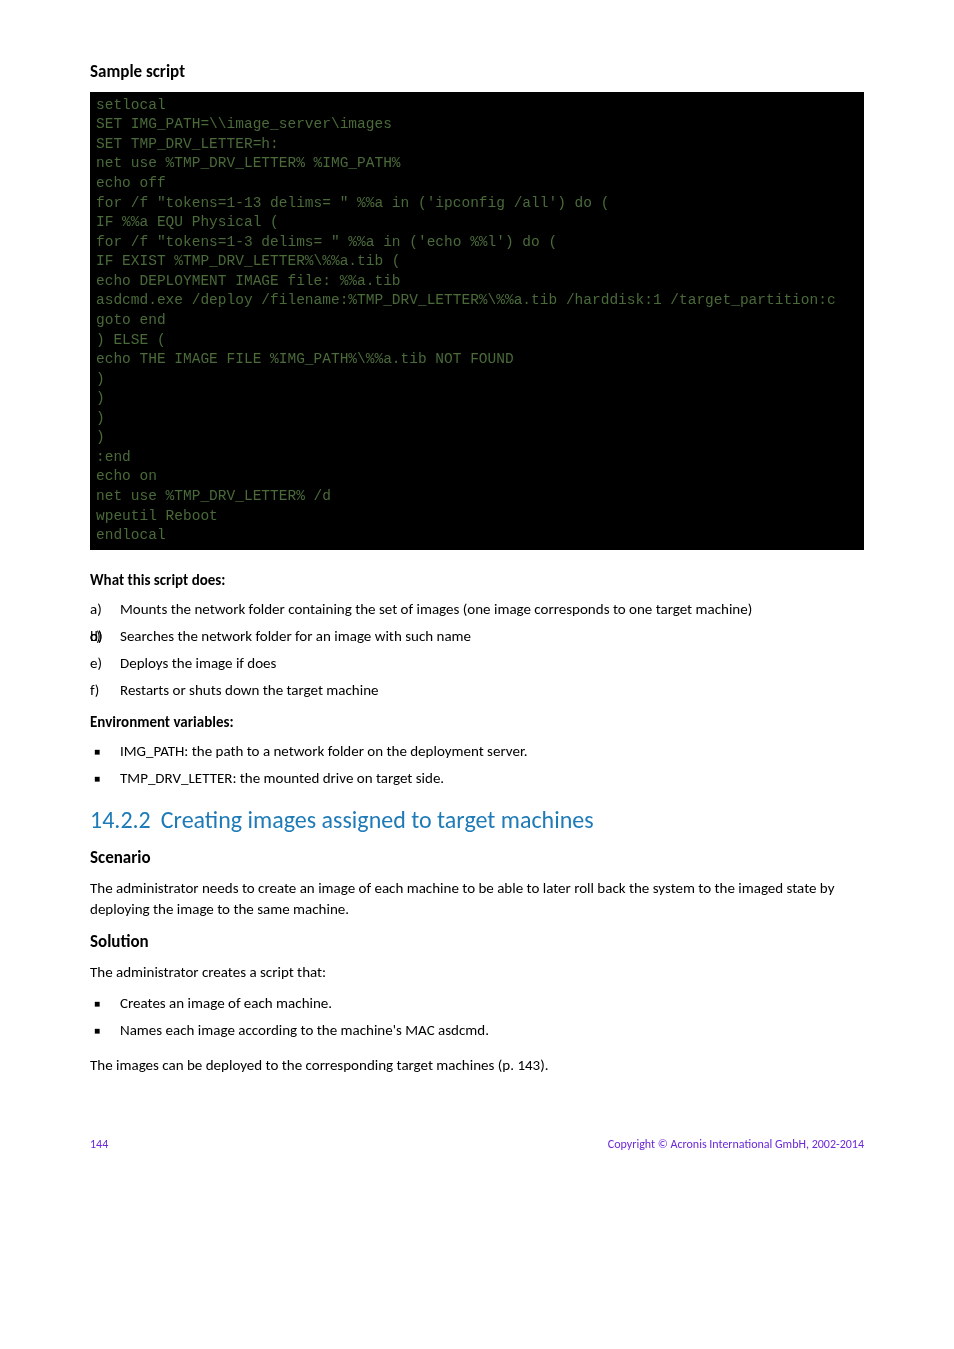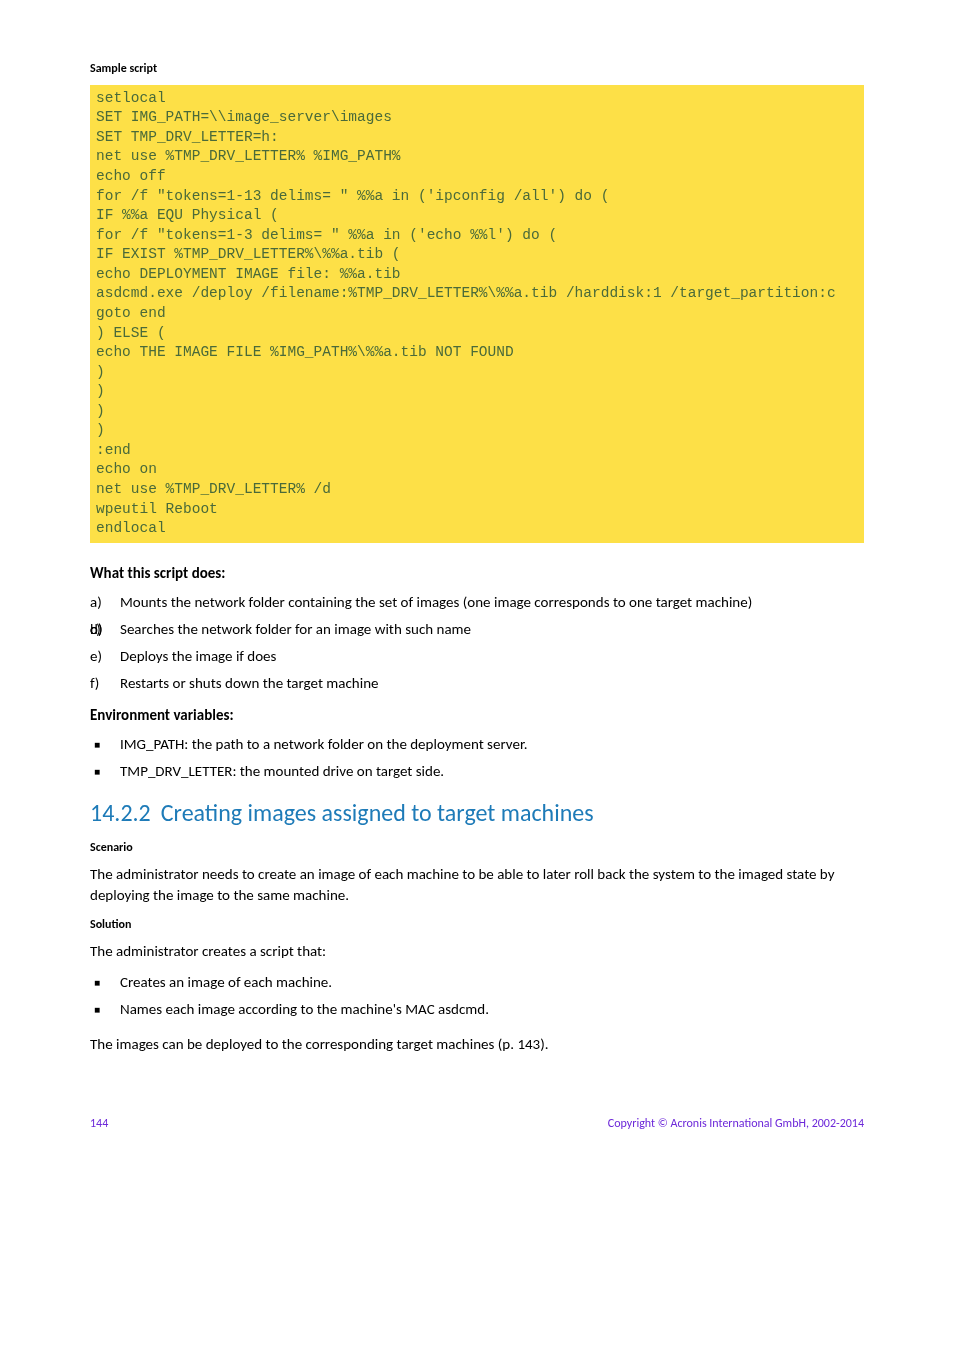--- a/index.html
+++ b/index.html
@@ -8,25 +8,25 @@
     background: #fff;
     color: #000;
     width: 954px;
     margin: 0 auto;
     padding: 60px 90px 30px 90px;
     font-size: 15px;
     line-height: 1.4;
   }
   .h3 {
     font-weight: bold;
-    font-size: 12px;
+    font-size: 17px;
     margin-bottom: 8px;
   }
   .code-block {
-    background: #fde047;
+    background: #000000;
     font-family: Consolas, 'Courier New', monospace;
     font-size: 14.5px;
     color: #4a6a3a;
     padding: 4px 6px;
     line-height: 1.35;
     white-space: pre;
     overflow: hidden;
     margin-bottom: 20px;
   }
   .code-block div { white-space: pre; }

